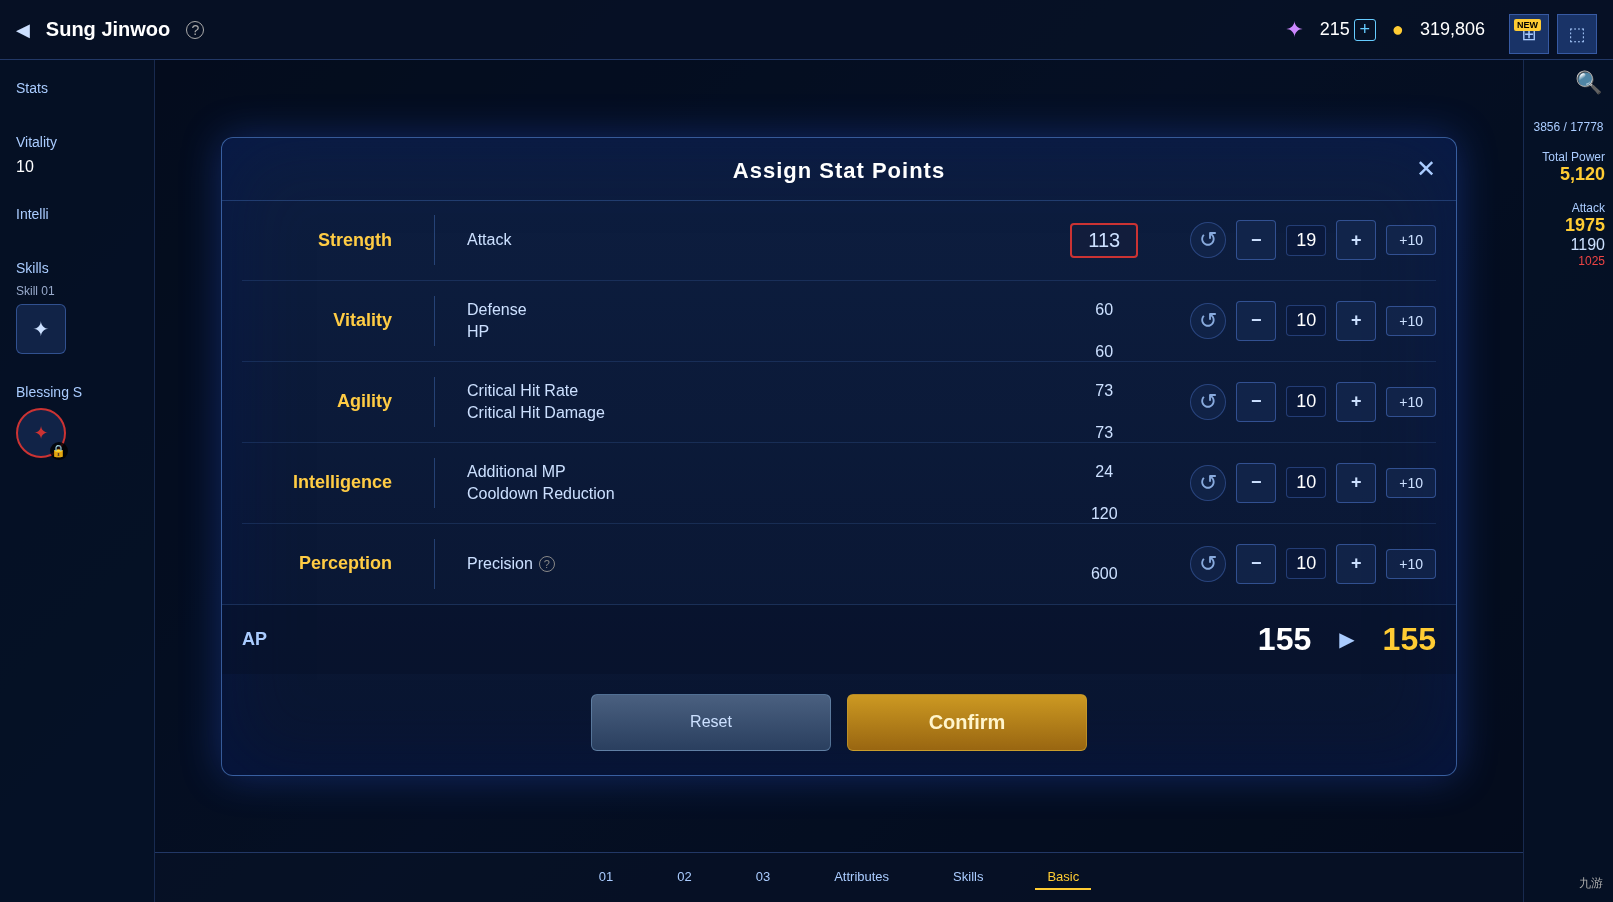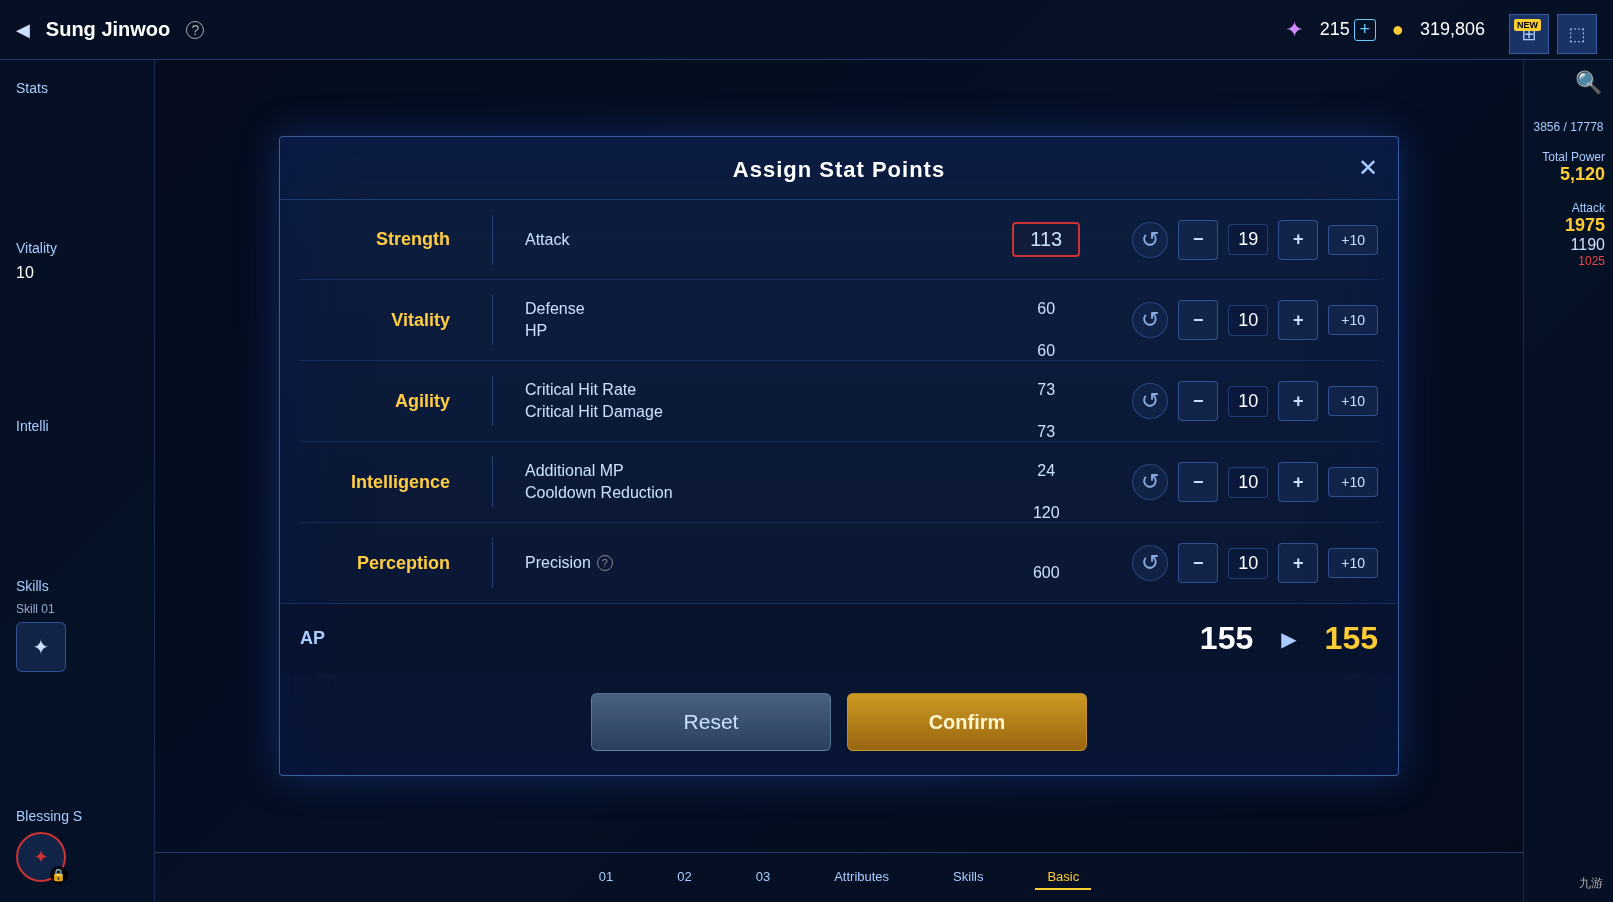--- a/index.html
+++ b/index.html
@@ -125,21 +125,21 @@
       position: absolute;
       top: 60px;
       left: 0;
       width: 155px;
       bottom: 0;
       background: rgba(5, 15, 35, 0.85);
       border-right: 1px solid rgba(100, 150, 255, 0.2);
       padding: 20px 0;
       display: flex;
       flex-direction: column;
-      justify-content: space-between;
+      gap: 30px;
     }
 
     .sidebar-section {
       padding: 0 16px;
     }
 
     .sidebar-label {
       color: #aaccff;
       font-size: 14px;
       margin-bottom: 8px;
@@ -227,22 +227,22 @@
       background: rgba(0, 5, 20, 0.6);
       display: flex;
       align-items: center;
       justify-content: center;
     }
 
     
     .modal {
       background: linear-gradient(180deg, #0d1e40 0%, #091530 100%);
       border: 1px solid rgba(100, 160, 255, 0.5);
-      border-radius: 4px;
-      width: 1120px;
+      border-radius: 12px;
+      width: 1236px;
       max-width: 95%;
       box-shadow: 0 0 40px rgba(50, 100, 255, 0.3), inset 0 0 80px rgba(0, 20, 80, 0.5);
       overflow: hidden;
     }
 
     .modal-header {
       display: flex;
       align-items: center;
       justify-content: center;
       padding: 20px 24px 16px;
@@ -456,21 +456,21 @@
       gap: 0;
       padding: 20px 20px 24px;
       justify-content: center;
       gap: 16px;
     }
 
     .btn-reset {
       background: linear-gradient(180deg, #4a6080 0%, #2a3f5f 100%);
       border: 1px solid rgba(120, 160, 200, 0.5);
       color: #cce0ff;
-      font-size: 21px;
+      font-size: 16px;
       padding: 16px 80px;
       border-radius: 6px;
       cursor: pointer;
       min-width: 240px;
     }
 
     .btn-confirm {
       background: linear-gradient(180deg, #cc9922 0%, #996611 100%);
       border: 1px solid rgba(200, 160, 50, 0.6);
       color: #fff5cc;

